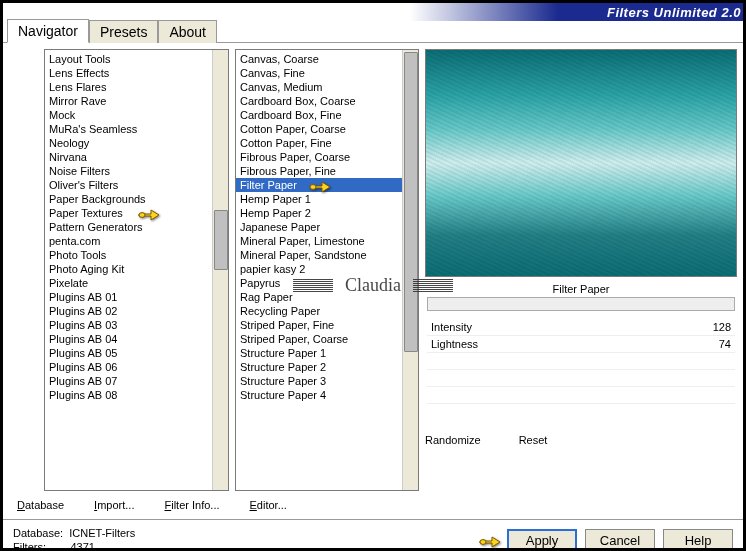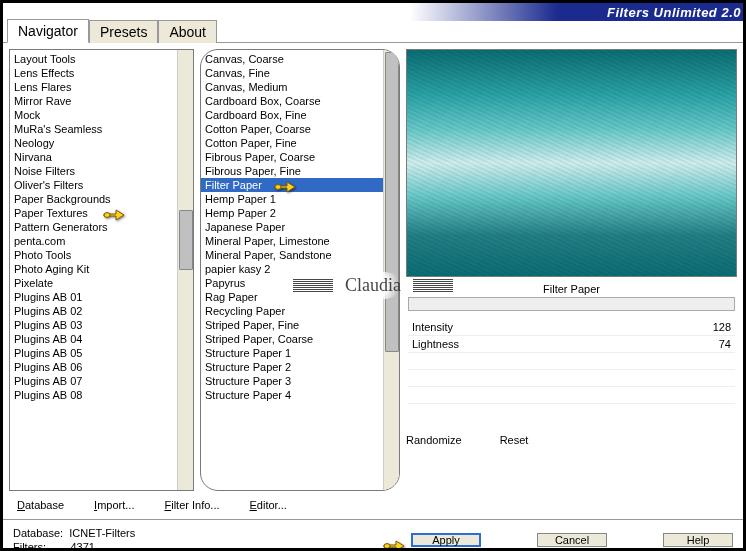--- a/index.html
+++ b/index.html
@@ -2,44 +2,44 @@
 <html><head>
 <meta charset="utf-8">
 <style>
 * { box-sizing: border-box; margin: 0; padding: 0; font-family: "Tahoma", "Arial", sans-serif; font-size: 11px; }
 body { background: #fff; width: 746px; height: 551px; overflow: hidden; border: 3px solid #000; position: relative; }
 .titlebar { height: 18px; background: linear-gradient(to right, #fff 0%, #fff 55%, #1a2a8f 75%, #1a2a8f 100%); display:flex; justify-content:flex-end; align-items:center; padding-right:2px; }
 .titlebar .title { color:#fff; font-weight:bold; font-style:italic; font-size:13px; letter-spacing:0.5px; }
 .tabs { display:flex; border-bottom:1px solid #999; padding-left:4px; height:22px; align-items:flex-end; }
 .tab { padding:3px 10px; border:1px solid #999; border-bottom:none; margin-right:0px; background:#ece9d8; position:relative; top:1px; font-size:14px; }
 .tab.active { background:#fff; border-bottom:1px solid #fff; }
-.main { display:flex; height:448px; padding:6px 6px 0 6px; gap:6px; }
+.main { display:flex; height:448px; padding:6px 6px 0 6px; gap:6px;margin-left:35px; }
 .listpanel { border:1px solid #7a7a7a; background:#fff; position:relative; overflow:hidden; }
 .listpanel.left { width:185px; }
-.listpanel.mid { width:200px;border-radius:18px; }
+.listpanel.mid { width:184px; }
 .scroll { position:absolute; right:0; top:0; width:16px; height:100%; background:#ece9d8; border-left:1px solid #ccc; }
 .thumb { position:absolute; left:1px; width:14px; background:#c0c0c0; border:1px solid #888; border-radius:1px; }
 .list { padding:2px 0; }
 .item { padding:1px 4px; white-space:nowrap; cursor:default; position:relative; }
 .item.sel { background:#316ac5; color:#fff; }
 .rightcol { flex:1; display:flex; flex-direction:column; }
 .preview { width:100%; height:228px; border:1px solid #7a7a7a; background:linear-gradient(180deg,#0b6d74 0%,#2aa3a7 20%,#66c8c8 35%,#cfeeee 50%,#66c8c8 65%,#227f85 82%,#0b6d74 100%); position:relative; overflow:hidden; }
 .preview::after{ content:""; position:absolute; inset:0; background:repeating-linear-gradient(25deg,rgba(0,0,0,.06) 0 2px,transparent 2px 4px); mix-blend-mode:multiply; }
 .filtlabel { text-align:center; padding:6px 0 2px; }
 .progress { height:14px; border:1px solid #aaa; background:#eee; margin:0 2px 8px 2px; }
 .params { padding:0 2px; }
 .paramrow { display:flex; justify-content:space-between; border-bottom:1px solid #eee; padding:2px 4px; }
 .paramrow:last-child{border-bottom:none;}
 .rbuttons { display:flex; justify-content:flex-start; gap:38px; padding:14px 8px 0 0; font-size:11px; }
 .linkbar { display:flex; gap:30px; padding:8px 14px; }
 .linkbar span:first-letter { text-decoration: underline; }
 .statusbar { border-top:1px solid #999; padding:6px 10px; display:flex; justify-content:space-between; align-items:center; }
 .status-left { line-height:14px; }
 .btns { display:flex; gap:8px; align-items:center; position:relative; }
-.btn { min-width:70px; height:14px; border:1px solid #888; background:#ece9d8; display:flex; align-items:center; justify-content:center; font-size:11px; cursor:pointer;margin-left:48px; }
+.btn { min-width:70px; height:22px; border:1px solid #888; background:#ece9d8; display:flex; align-items:center; justify-content:center; font-size:13px; cursor:pointer; }
 .btn.focus { border:1px solid #2a6fd6; box-shadow:0 0 0 1px #2a6fd6 inset; }
 .pointer { position:absolute; width:24px; height:18px; z-index:10; pointer-events:none; }
 .pointer svg { filter: drop-shadow(1px 1px 1px rgba(0,0,0,.5)); }
 .watermark { position:absolute; left:50%; top:268px; transform:translateX(-50%); z-index:20; opacity:.9; display:flex; align-items:center; gap:6px; }
 .watermark .lines { display:flex; flex-direction:column; gap:1px; }
 .watermark .lines div{ width:40px; height:1px; background:#333; }
 .watermark .center { font-family:"Brush Script MT","Segoe Script",cursive; font-size:18px; color:#333; background:radial-gradient(circle,#fff 40%,rgba(255,255,255,0) 70%); padding:4px 6px; border-radius:50%; }
 </style>
 </head>
 <body>

